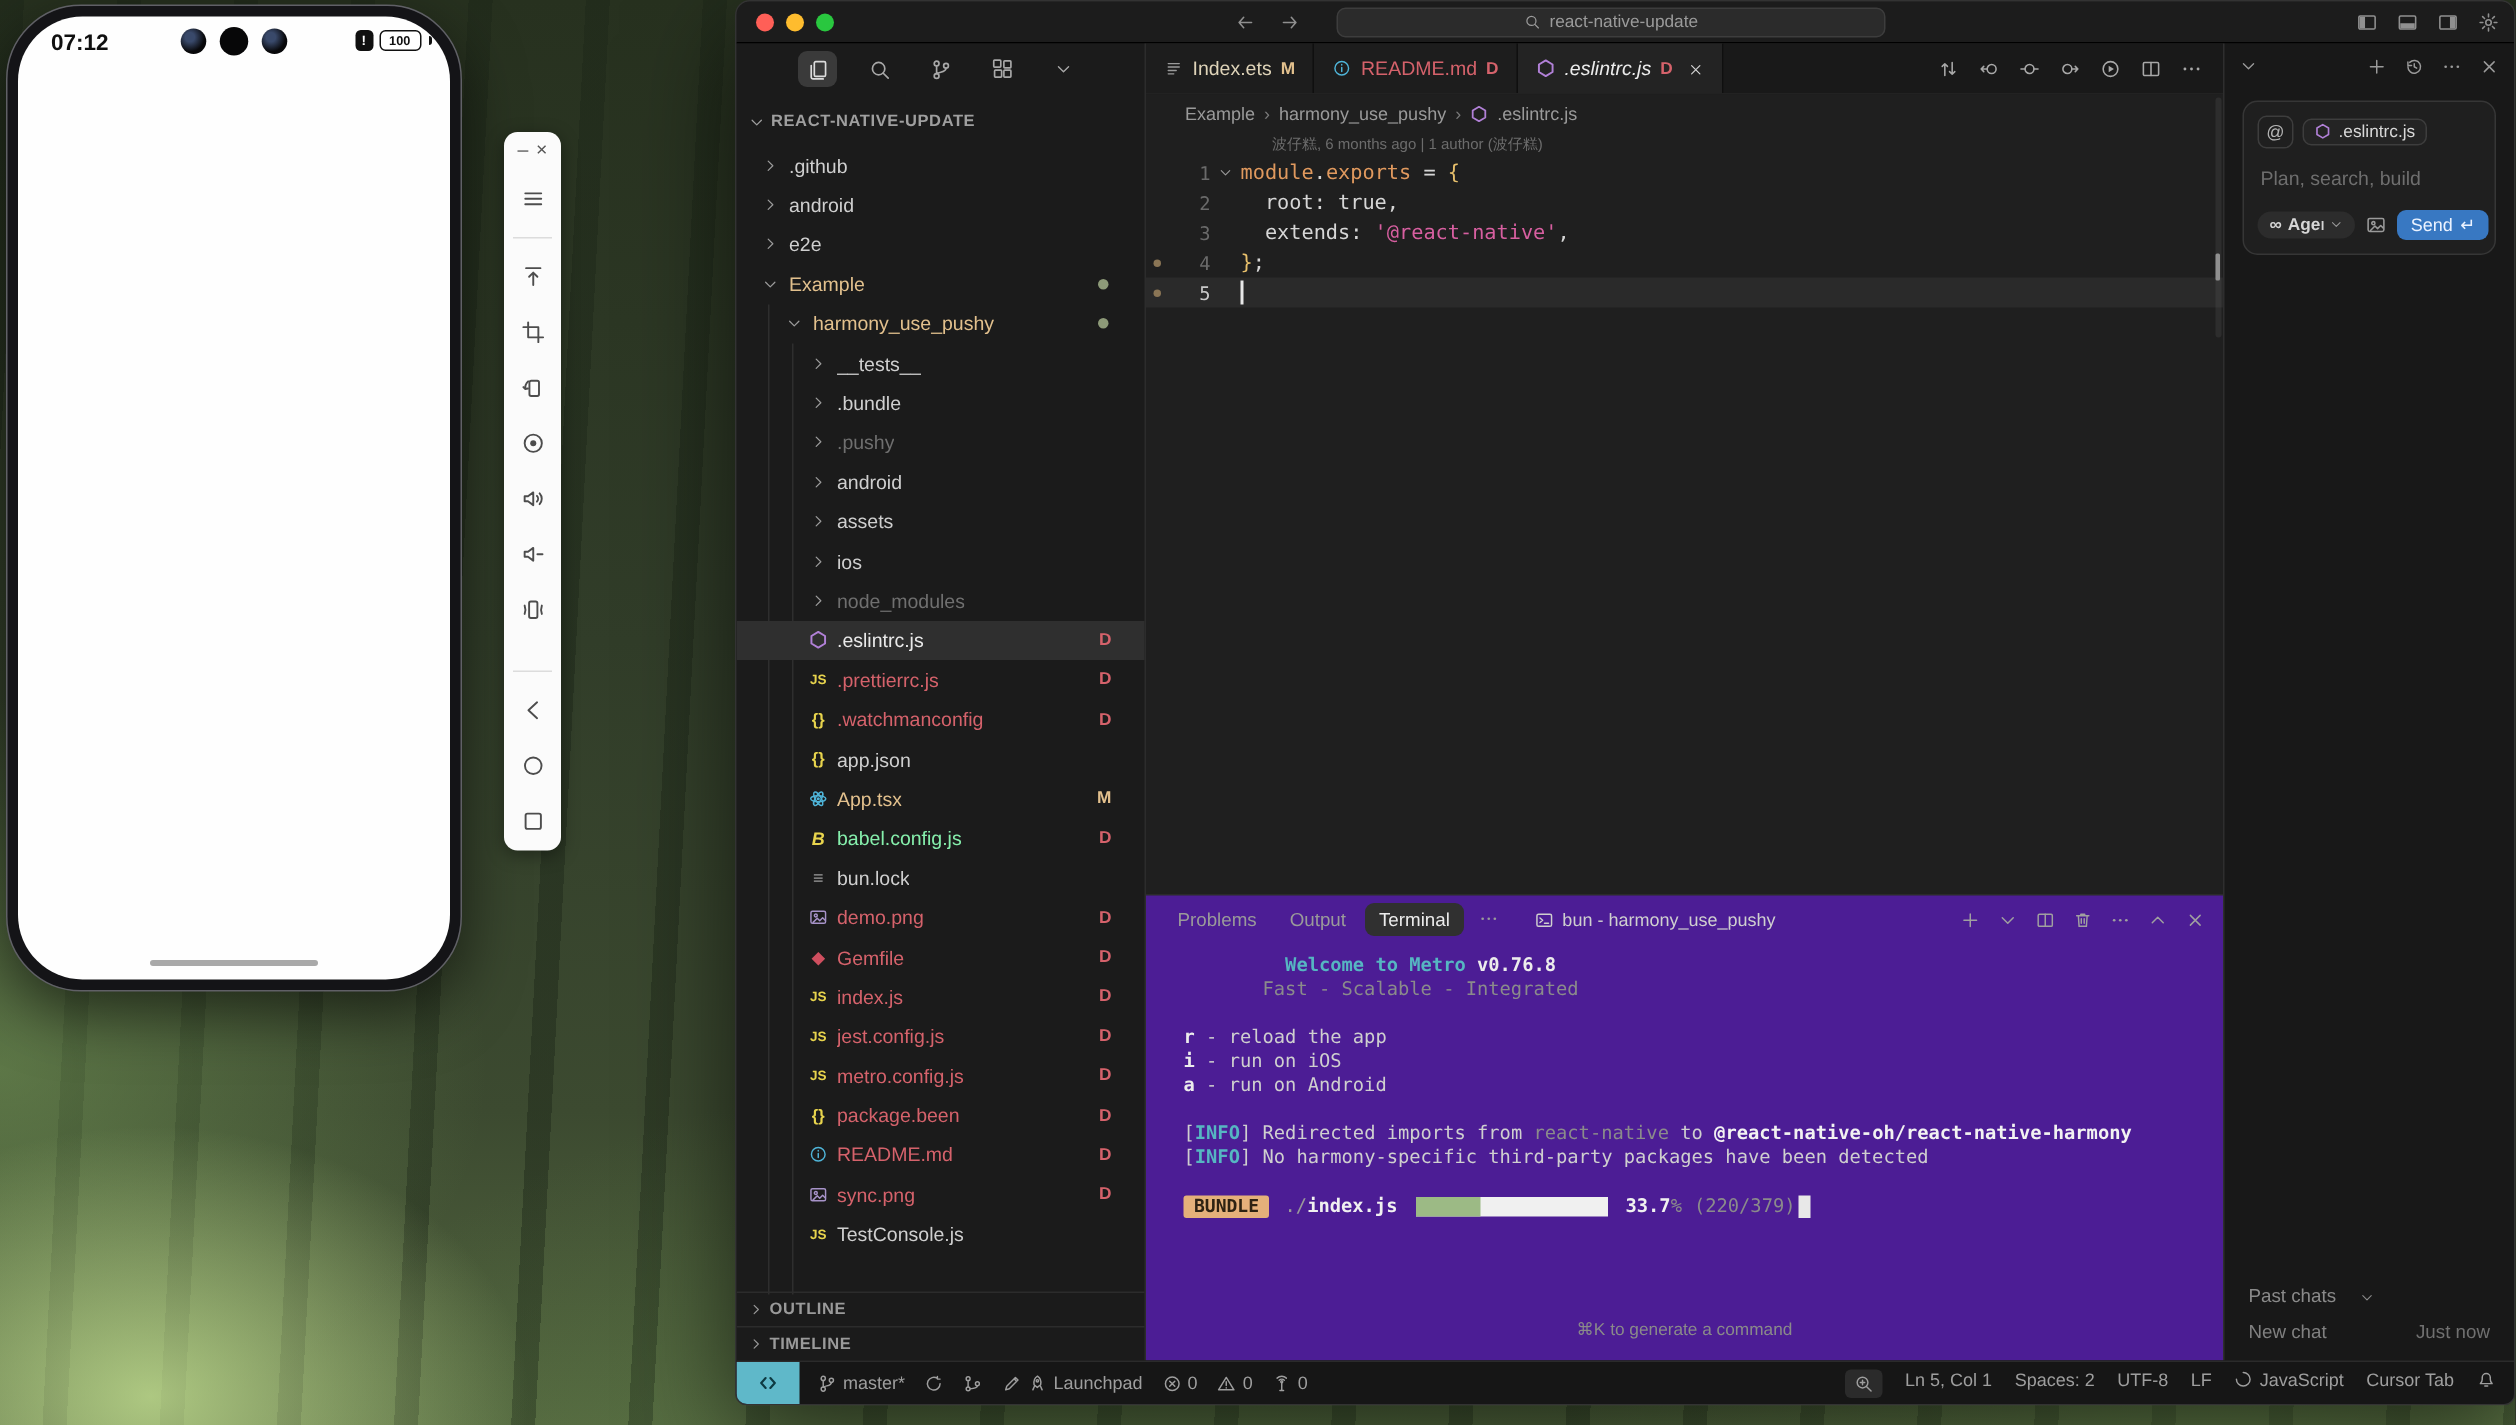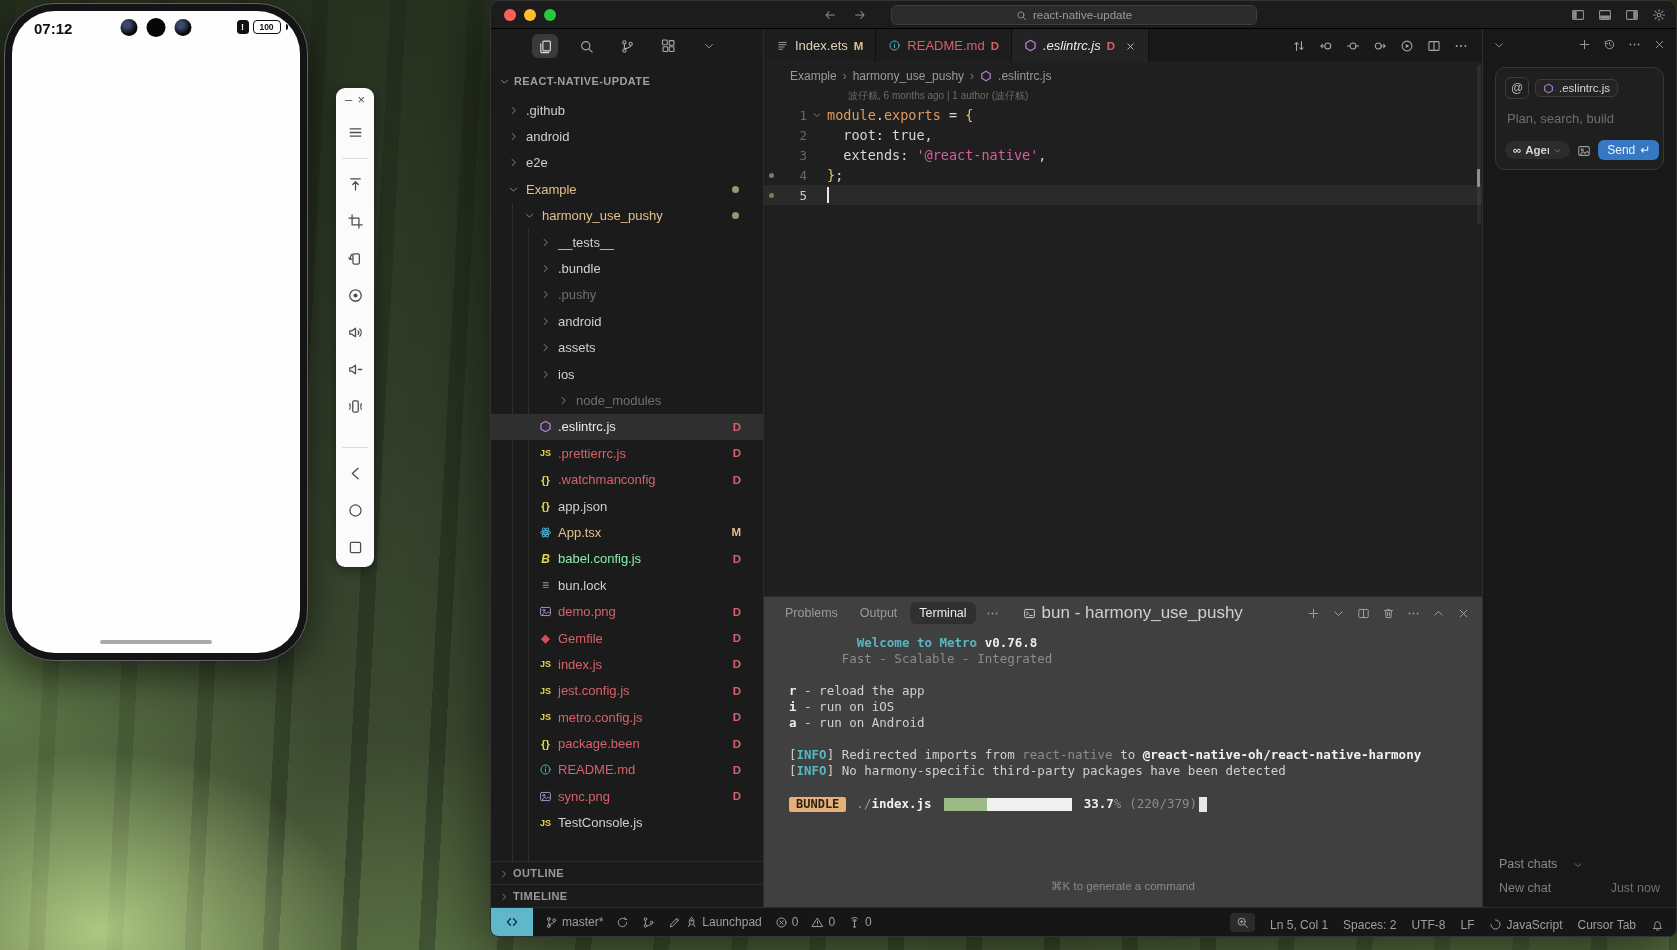--- a/index.html
+++ b/index.html
@@ -77,26 +77,26 @@
   .cline.cur{background:#2a2a2a}
   .dotslot{width:15px;display:flex;justify-content:center}
   .gdot{width:5px;height:5px;border-radius:50%;background:#8a7555}
   .lnum{width:28px;text-align:right;color:#6a6a6a;font-size:12.5px}
   .cline.cur .lnum{color:#c8c8c8}
   .foldslot{width:20px;display:flex;justify-content:center;color:#9a9a9a}
   .cursor{width:1.5px;height:16px;background:#e8e8e8;display:inline-block}
   .ed-scroll{position:absolute;right:1px;top:36px;width:4px;height:160px;background:rgba(110,110,110,.18);border-radius:2px}
   .ed-mark{position:absolute;right:2px;top:140px;width:3px;height:18px;background:#8f8f8f;border-radius:1px}
   
-  .panel{position:absolute;left:0;right:0;top:567px;bottom:0;background:#404040;border-top:1px solid #2b2b2b}
+  .panel{position:absolute;left:0;right:0;top:567px;bottom:0;background:#4c1d95;border-top:1px solid #2b2b2b}
   .panel-head{height:32px;display:flex;align-items:center;padding:0 12px;gap:4px}
   .ptab{font-size:12.5px;color:#9a9a9a;padding:4px 9px;border-radius:6px;cursor:default}
   .ptab.on{color:#ececec;background:#303030}
   .pdots{color:#9a9a9a;margin:0 6px}
-  .term-chip{display:flex;align-items:center;gap:6px;color:#cfcfcf;font-size:17px;margin-left:14px}
+  .term-chip{display:flex;align-items:center;gap:6px;color:#cfcfcf;font-size:12px;margin-left:14px}
   .panel-actions{margin-left:auto;display:flex;gap:12px;color:#a0a0a0;align-items:center}
   .term{position:absolute;left:25px;right:10px;top:38px;font-family:"DejaVu Sans Mono",monospace;font-size:12.5px;line-height:16px;color:#cfcfcf}
   .tline{white-space:pre;height:16px}
   .bundle-row{display:flex;align-items:center;height:18px;margin-top:0}
   .bbadge{background:#e5b07a;color:#2e2212;font-weight:700;padding:0 7px;border-radius:2px;font-size:12px;line-height:15px;margin-right:10px}
   .bfile{margin-right:12px}
   .bbar{width:128px;height:13px;background:#f0f0f0;margin-right:12px;position:relative}
   .bbar .fill{position:absolute;left:0;top:0;bottom:0;background:#9cba85}
   .bcur{width:8px;height:15px;background:#e8e8e8;display:inline-block;margin-left:2px}
   .hint{position:absolute;left:0;right:0;bottom:14px;text-align:center;color:#8a8a8a;font-size:11.5px}
@@ -114,21 +114,21 @@
   .mode-label{max-width:24px;overflow:hidden;white-space:nowrap}
   .send-btn{margin-left:auto;background:#3878c2;color:#eaf2ff;border-radius:6px;padding:3px 9px;font-size:12px;display:flex;gap:5px;align-items:center}
   .ai-foot{position:absolute;left:0;right:0;bottom:12px;font-size:12.5px;color:#8a8a8a}
   .ai-foot .row1{display:flex;align-items:center;gap:16px;padding:0 16px;margin-bottom:10px}
   .ai-foot .row2{display:flex;justify-content:space-between;padding:0 16px;color:#808080}
   .ai-foot .ts{color:#707070}
   
   .statusbar{position:absolute;left:0;right:0;bottom:0;height:29px;background:#161616;border-top:1px solid #2b2b2b;display:flex;align-items:center;font-size:12px;color:#9e9e9e}
   .sb-remote{width:42px;height:100%;background:#5fb8c9;color:#0d3a42;display:flex;align-items:center;justify-content:center;margin-right:12px}
   .sb-it{display:flex;align-items:center;gap:4px;margin-right:13px;white-space:nowrap}
-  .sb-right{margin-left:auto;display:flex;align-items:flex-end;padding-right:12px}
+  .sb-right{margin-left:auto;display:flex;align-items:flex-start;padding-right:12px}
   .sb-right .sb-it{margin-right:0;margin-left:15px}
   .sb-box{background:#2b2b2b;border-radius:4px;padding:3px 6px;display:flex;align-items:center}
 </style>
 </head>
 <body>
 
 <div class="desktop">
 
   <div class="phone">
     <div class="screen">
@@ -388,21 +388,21 @@
             <span class="tr-label" style="color:#cfcfcf">assets</span>
           </div>
           <div class="tree-row" style="padding-left:46px">
             <span class="tr-glyph">
               <svg class="ic" width="11" height="11" viewBox="0 0 16 16">
                 <path d="M6 3.5 10.5 8 6 12.5"></path>
               </svg>
             </span>
             <span class="tr-label" style="color:#cfcfcf">ios</span>
           </div>
-          <div class="tree-row" style="padding-left:64px">
+          <div class="tree-row" style="padding-left:46px">
             <span class="tr-glyph">
               <svg class="ic" width="11" height="11" viewBox="0 0 16 16">
                 <path d="M6 3.5 10.5 8 6 12.5"></path>
               </svg>
             </span>
             <span class="tr-label" style="color:#6f6f6f">node_modules</span>
           </div>
           <div class="tree-row sel" style="padding-left:46px">
             <span class="tr-glyph">
               <svg class="ic" width="13" height="13" viewBox="0 0 16 16" style="color:#b180d7">

